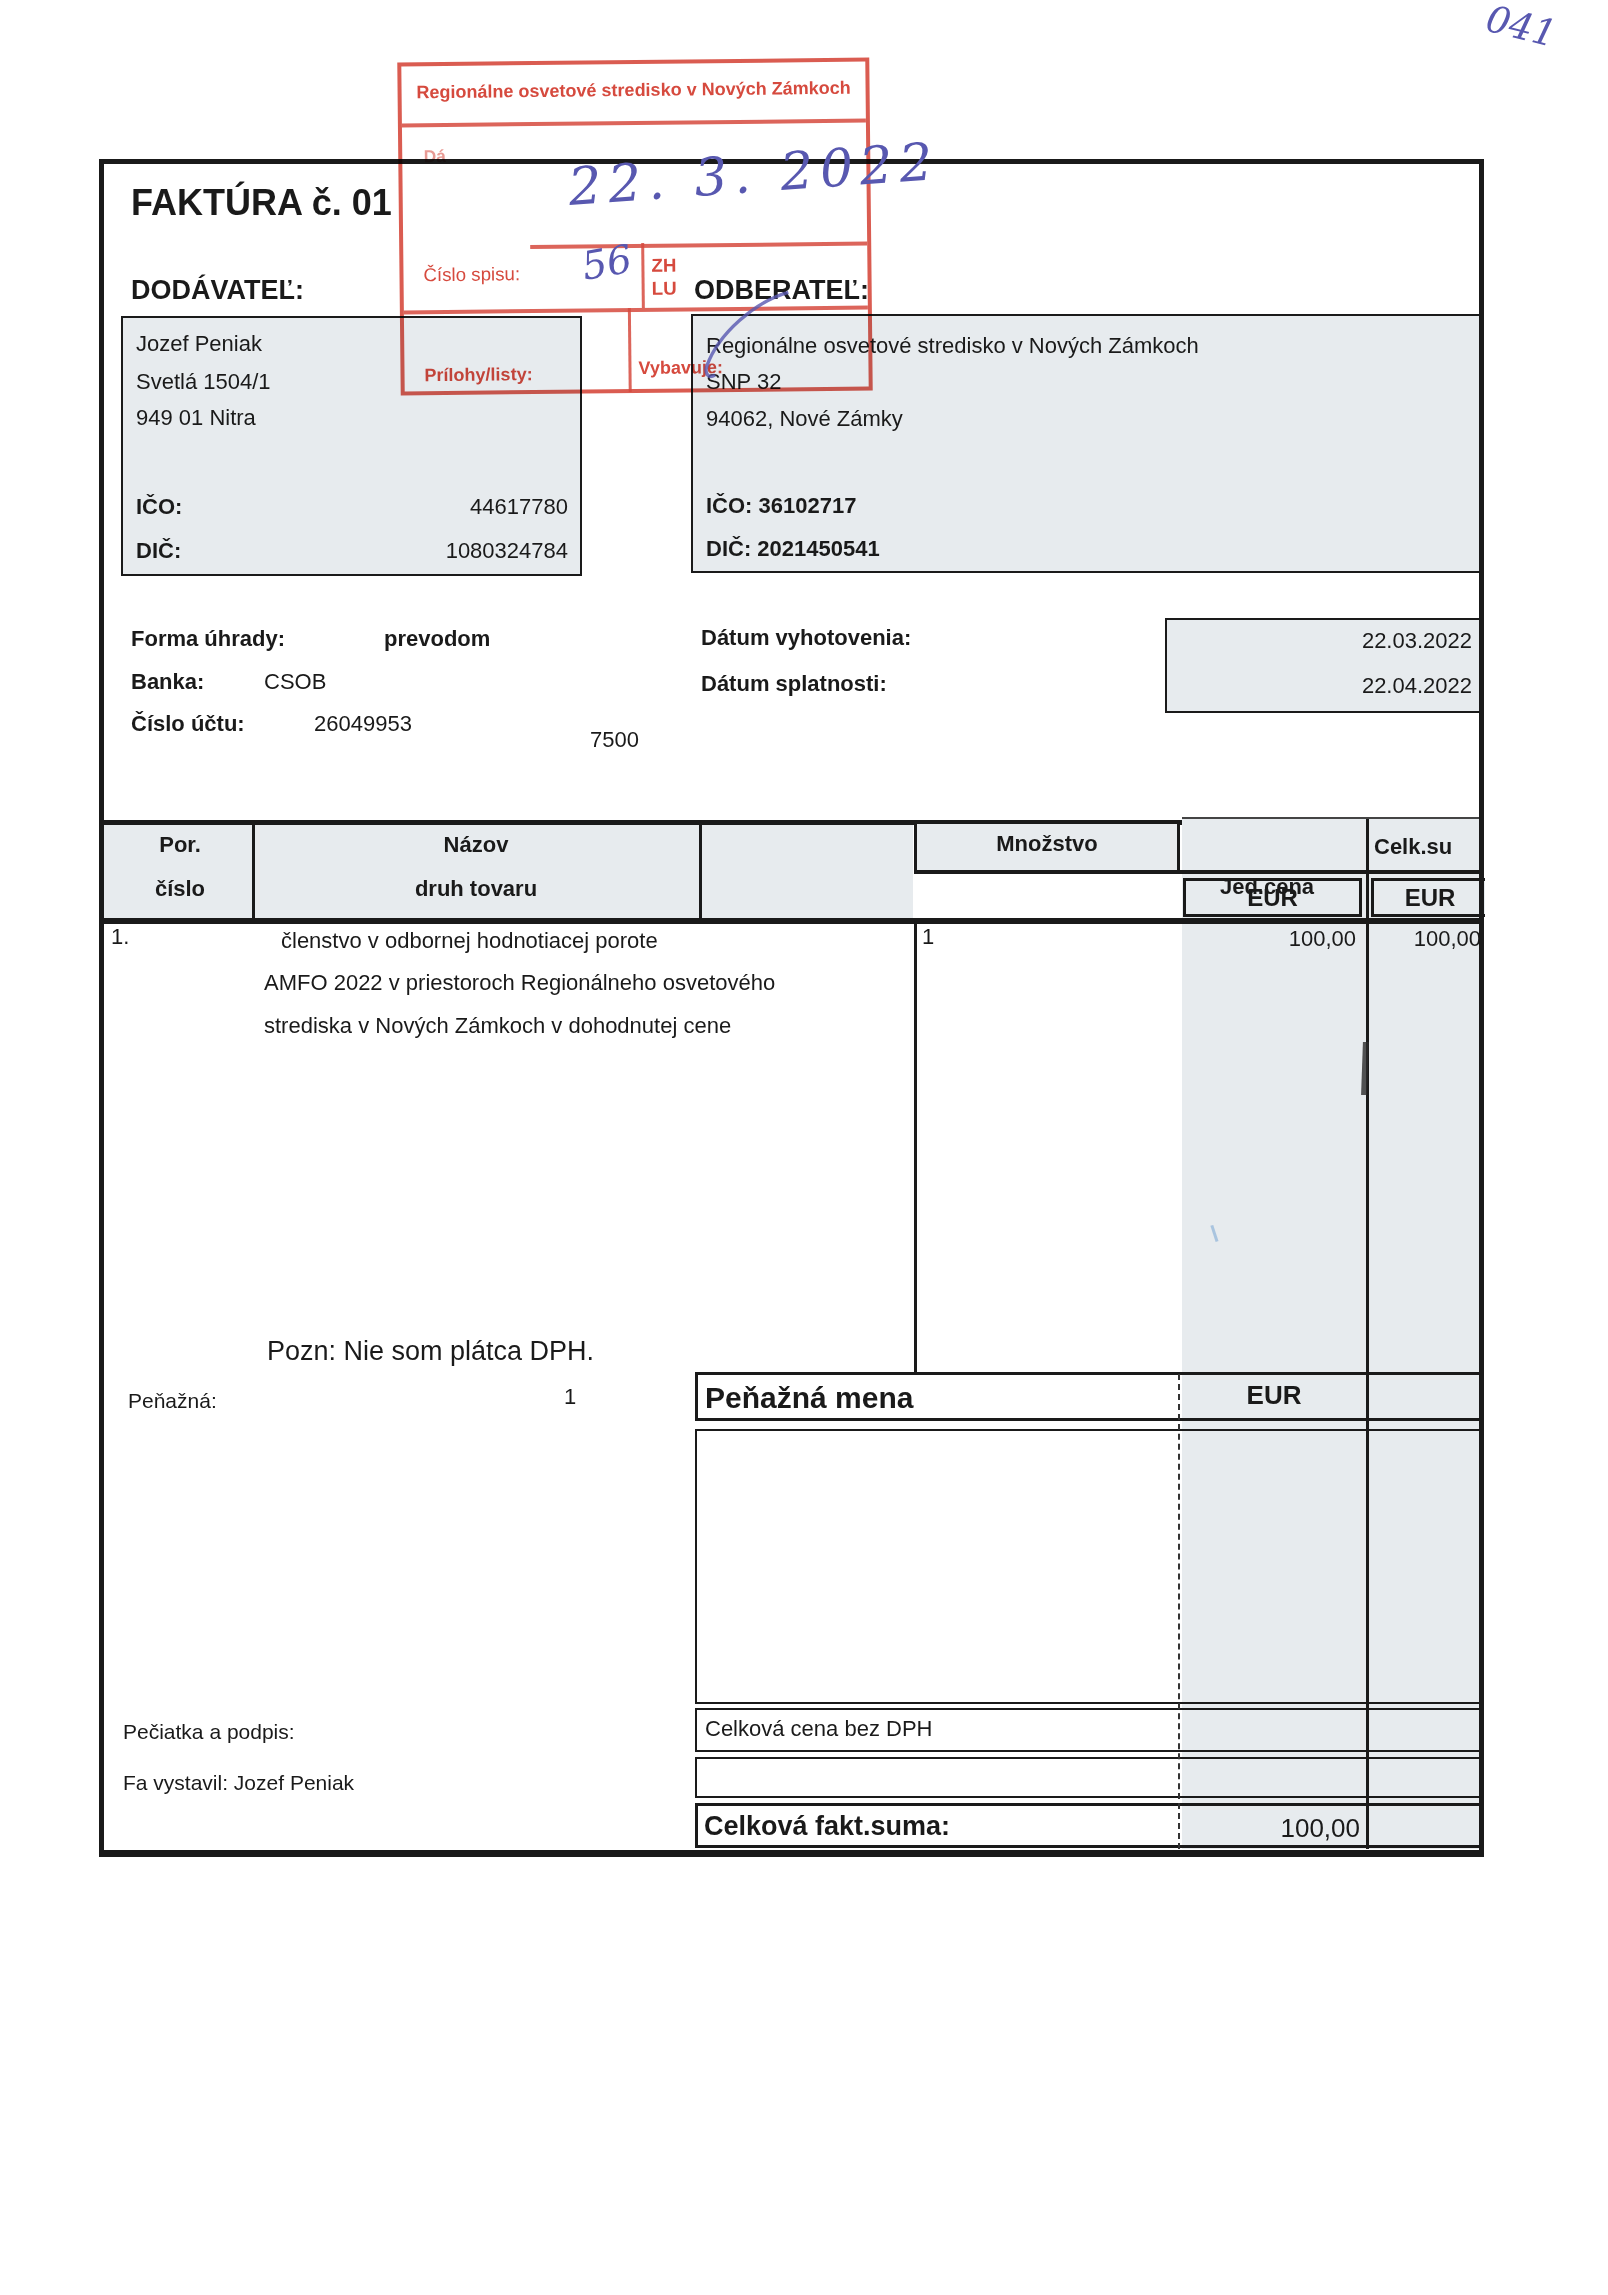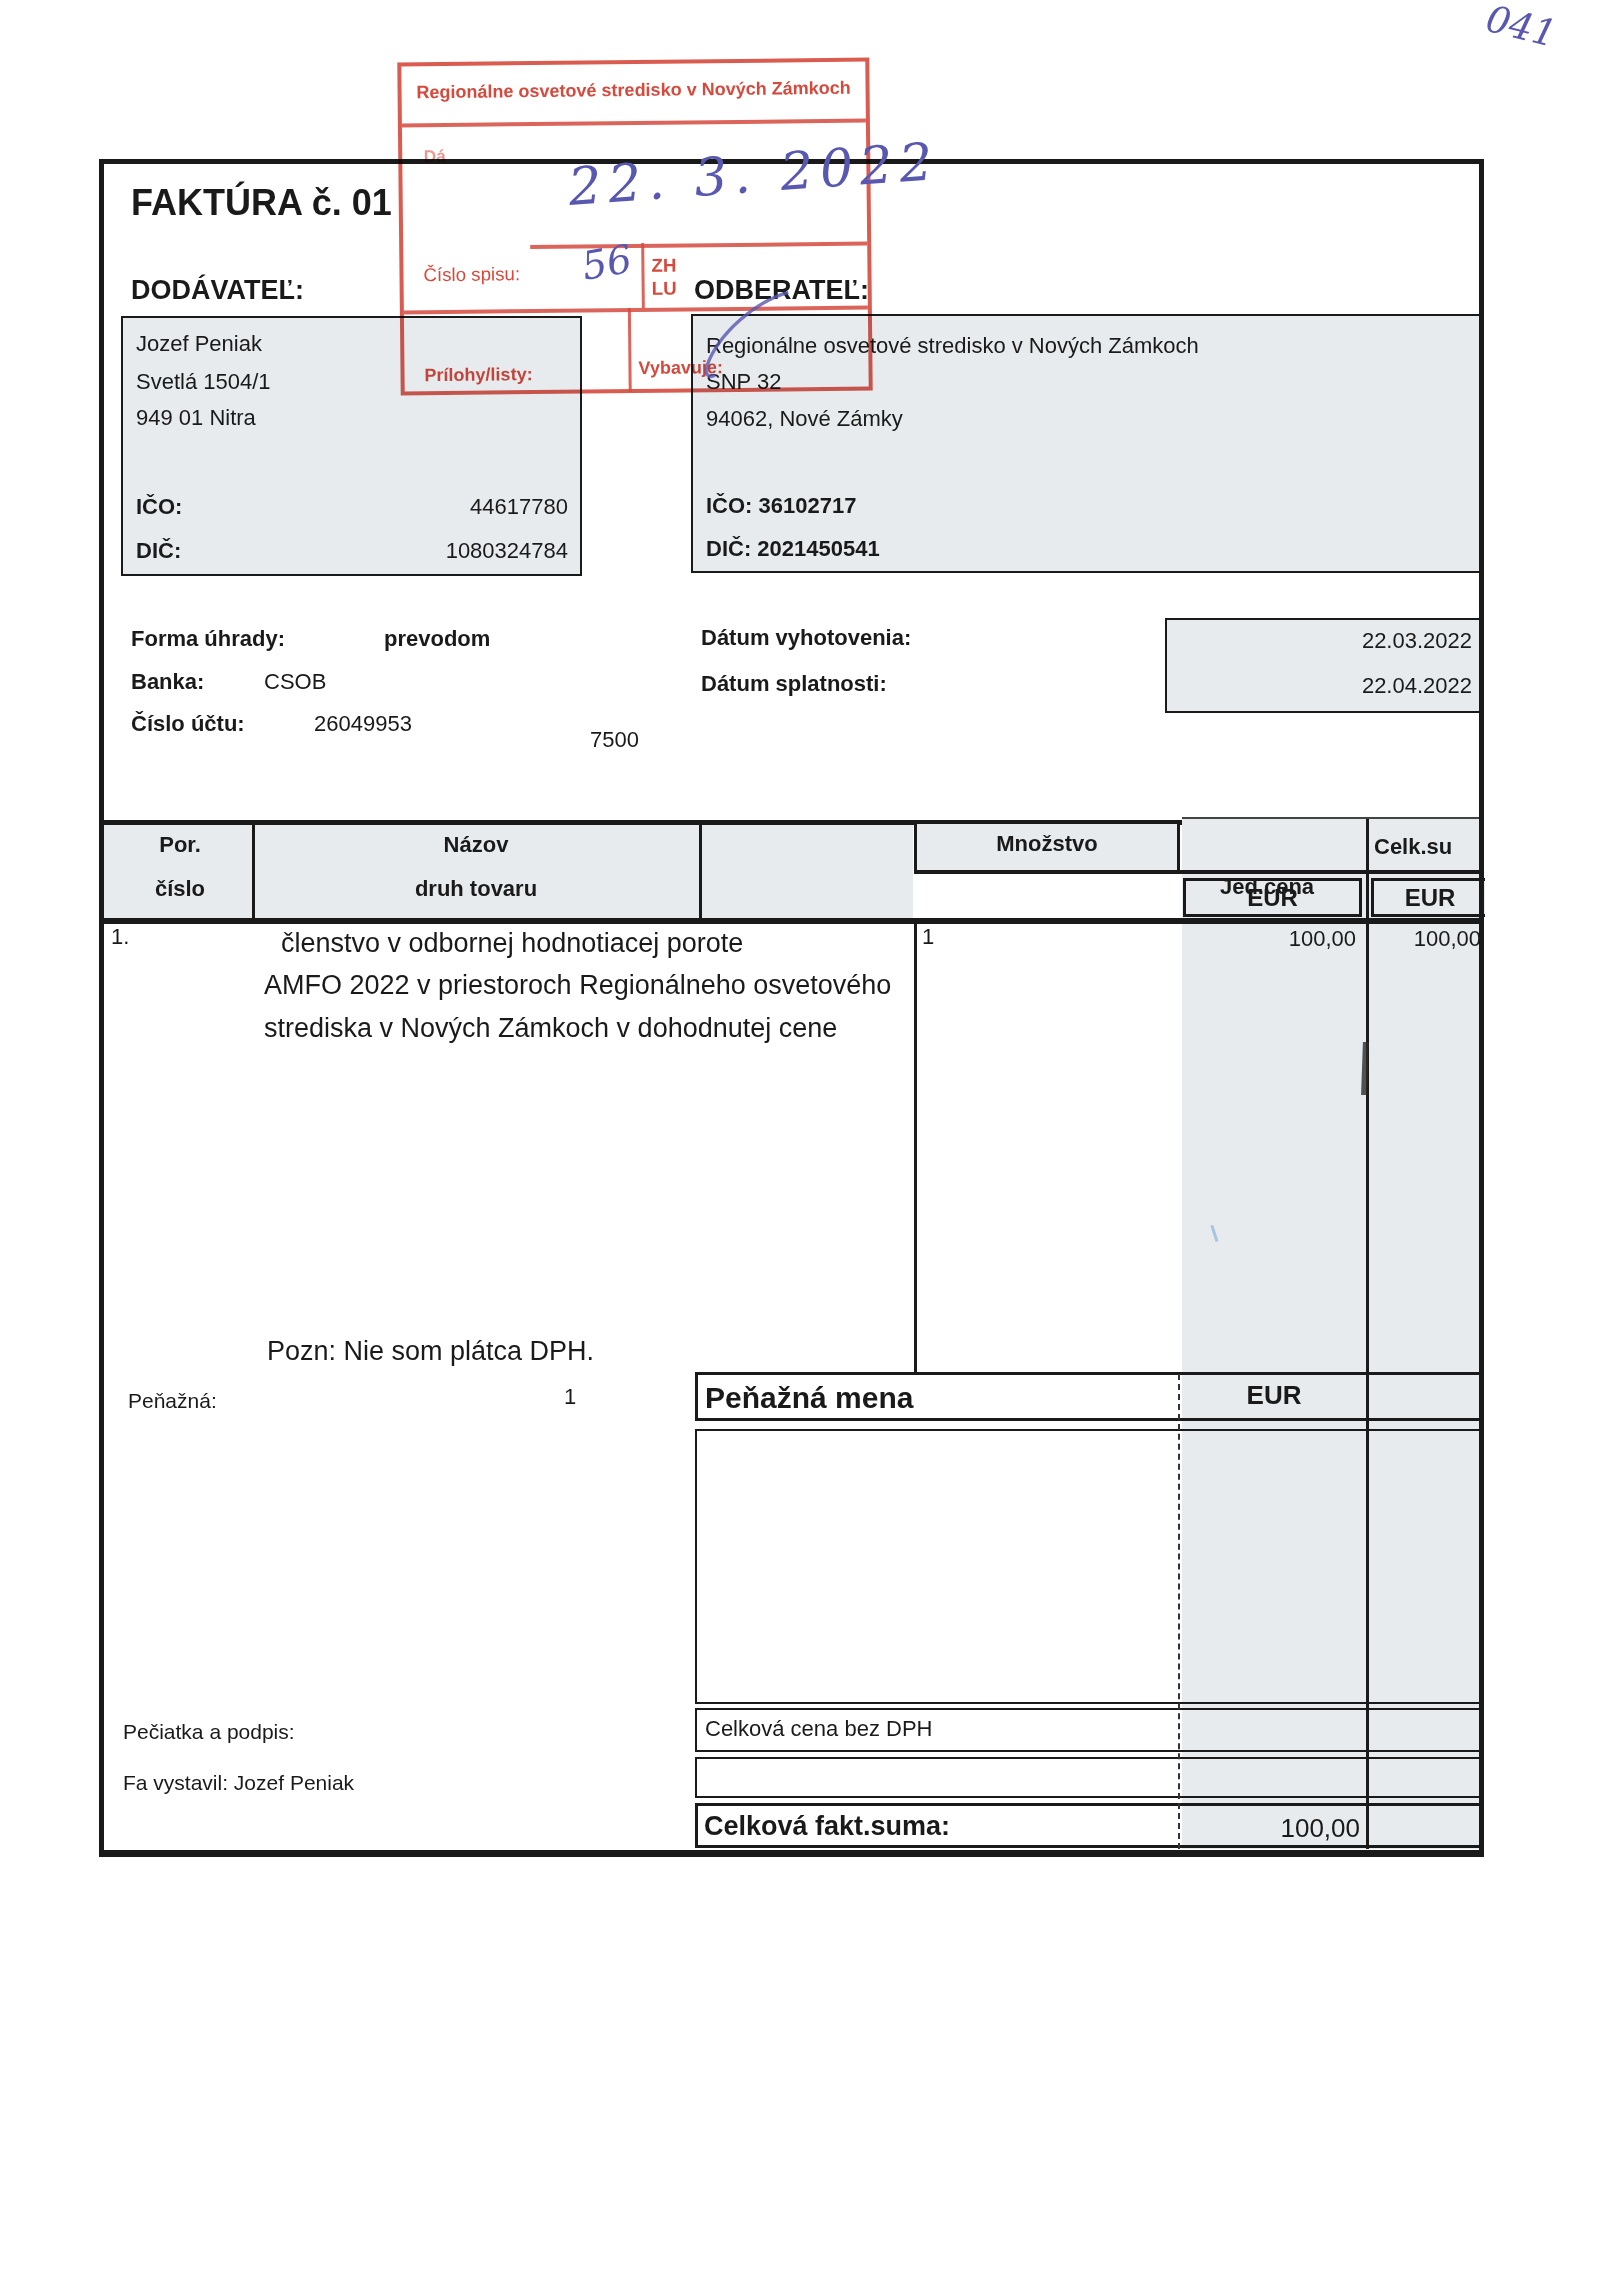--- a/index.html
+++ b/index.html
@@ -2,21 +2,21 @@
 <html style="font-size:10.7px"><head>
 <meta charset="utf-8">
 <style>
   html,body{margin:0;padding:0;background:#ffffff;}
   .page{position:relative;width:1609px;height:2295px;background:#ffffff;overflow:hidden;
         font-family:"Liberation Sans",sans-serif;color:#1a1a1a;}
   .abs{position:absolute;}
   .t{font-size:22px;line-height:1.15;white-space:nowrap;color:#1a1a1a;}
   .b{font-weight:bold;}
   .sm{font-size:21px;}
-  .desc{font-size:27px;}
+  .desc{font-size:22px;}
   .ctr{text-align:center;}
   .rt{text-align:right;}
   .hl,.vl{background:#1a1a1a;}
   .shade{background:#e7ebee;}
   .box{border:2.7px solid #1a1a1a;box-sizing:border-box;background:transparent;}
   .boxshade{border:2.7px solid #1a1a1a;box-sizing:border-box;background:#e7ebee;}
   .stamp{border:4px solid rgba(214,74,62,.9);box-sizing:border-box;
          mix-blend-mode:multiply;transform:rotate(-0.6deg);z-index:70;}
   .stampline{position:absolute;background:rgba(214,74,62,.85);}
   .stamptext{position:absolute;color:#d64a3e;font-family:"Liberation Sans",sans-serif;font-weight:bold;white-space:nowrap;}

